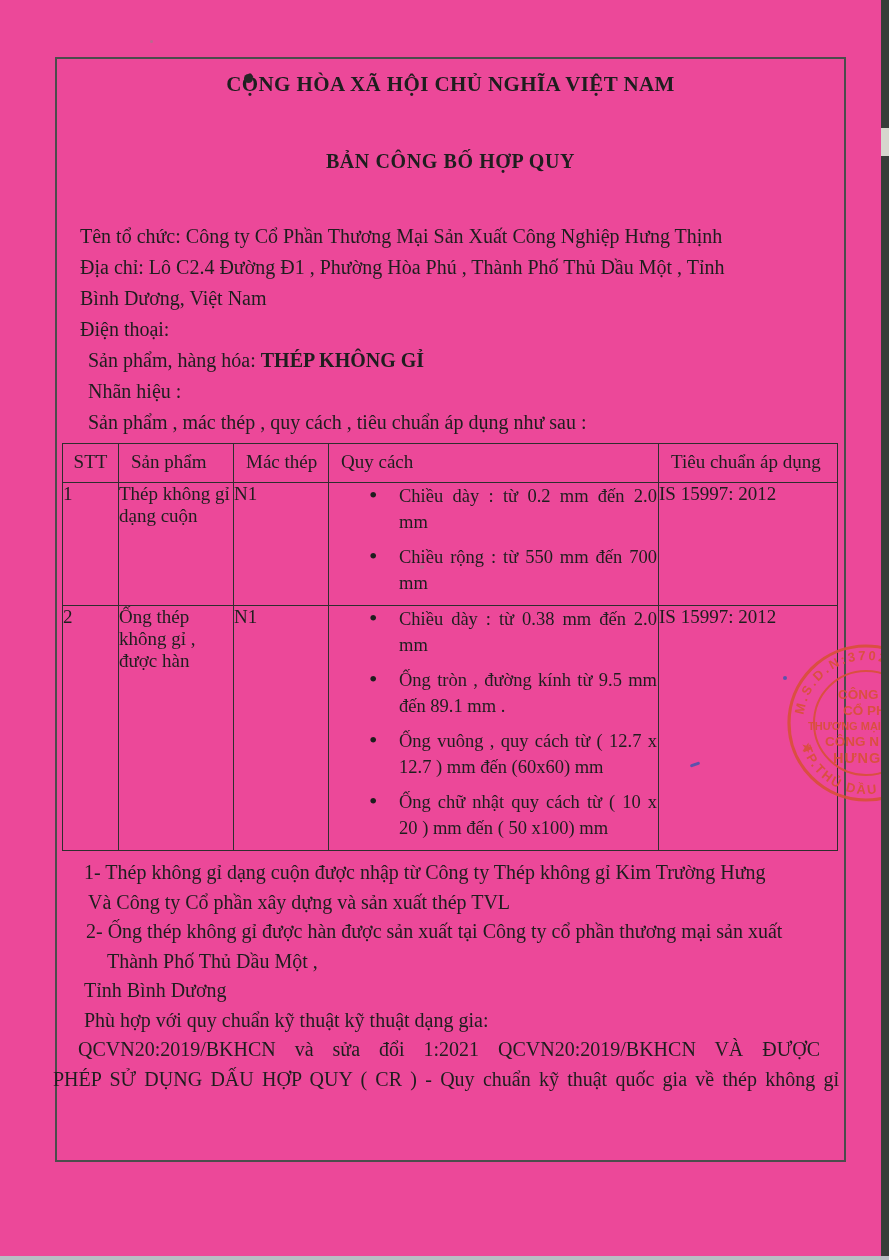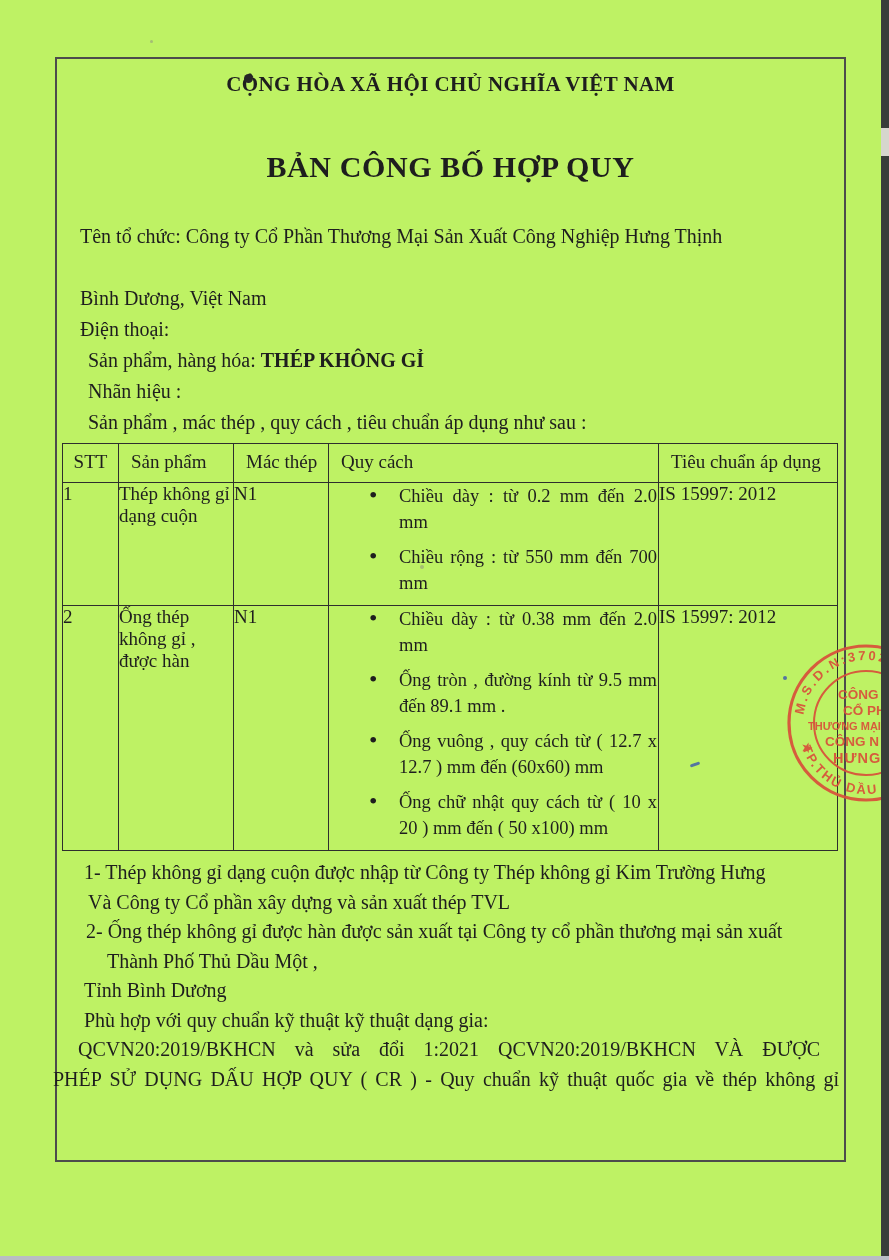--- a/index.html
+++ b/index.html
@@ -1,17 +1,17 @@
 <!DOCTYPE html>
 <html><head>
 <meta charset="utf-8">
 <style>
   html,body{margin:0;padding:0;background:#e8e8e8;}
   .page{
-    position:relative;width:889px;height:1260px;background:#bef264;
+    position:relative;width:889px;height:1260px;background:#ec4899;
     font-family:"Liberation Serif","DejaVu Serif",serif;color:#1e1e1e;
     overflow:hidden;margin:0 auto;
   }
   
   .frame{
     position:absolute;left:55px;top:57px;width:791px;height:1105px;
     border:2px solid #4c4c4c;box-sizing:border-box;background:transparent;
   }
   
   .edge-strip-right{
@@ -30,21 +30,21 @@
   .speck{position:absolute;border-radius:50%;z-index:2;}
   .speck.blue{background:#3a55b0;opacity:.8;}
   .speck.gray{background:#8a8a84;opacity:.5;}
 
   
   .center-line{position:absolute;left:55px;width:791px;text-align:center;}
   .national-title{top:72px;font-size:21px;font-weight:bold;letter-spacing:.4px;}
   .motto{top:100px;font-size:20px;font-weight:bold;}
   .motto .u{border-bottom:2.5px solid #1c1c1c;padding:0 6px 3px 8px;}
   .motto .tail{padding-left:5px;}
-  .doc-title{top:150px;font-size:30px;font-weight:bold;letter-spacing:.6px;}
+  .doc-title{top:150px;font-size:20px;font-weight:bold;letter-spacing:.6px;}
   .doc-number{top:190px;font-size:19px;}
 
   
   .info-line{position:absolute;font-size:20px;white-space:nowrap;}
   .org-line{left:80px;top:225px;}
   .addr1{left:80px;top:256px;}
   .addr2{left:80px;top:287px;}
   .phone{left:80px;top:318px;}
   .product{left:88px;top:349px;}
   .product b{font-weight:bold;}
@@ -102,20 +102,21 @@
   <div class="dot-artifact"></div>
   <div class="speck blue" style="left:783px;top:676px;width:4px;height:4px;"></div>
   <div class="speck blue" style="left:690px;top:763px;width:10px;height:3px;border-radius:2px;transform:rotate(-20deg);"></div>
   <div class="speck gray" style="left:420px;top:565px;width:4px;height:4px;"></div>
   <div class="speck gray" style="left:150px;top:40px;width:3px;height:3px;"></div>
 
   <div class="center-line national-title">CỘNG HÒA XÃ HỘI CHỦ NGHĨA VIỆT NAM</div>
   <div class="center-line doc-title">BẢN CÔNG BỐ HỢP QUY</div>
 
   <div class="info-line org-line">Tên tổ chức: Công ty Cổ Phần Thương Mại Sản Xuất Công Nghiệp Hưng Thịnh</div>
+  <div class="info-line addr1">Địa chỉ: Lô C2.4 Đường Đ1 , Phường Hòa Phú , Thành Phố Thủ Dầu Một , Tỉnh</div>
   <div class="info-line addr2">Bình Dương, Việt Nam</div>
   <div class="info-line phone">Điện thoại:</div>
   <div class="info-line product"><span>Sản phẩm, hàng hóa: </span><b>THÉP KHÔNG GỈ</b></div>
   <div class="info-line brand">Nhãn hiệu :</div>
   <div class="info-line intro">Sản phẩm , mác thép , quy cách , tiêu chuẩn áp dụng như sau :</div>
 
   <table class="spec-table">
     <colgroup>
       <col style="width:56px">
         <col style="width:115px">

